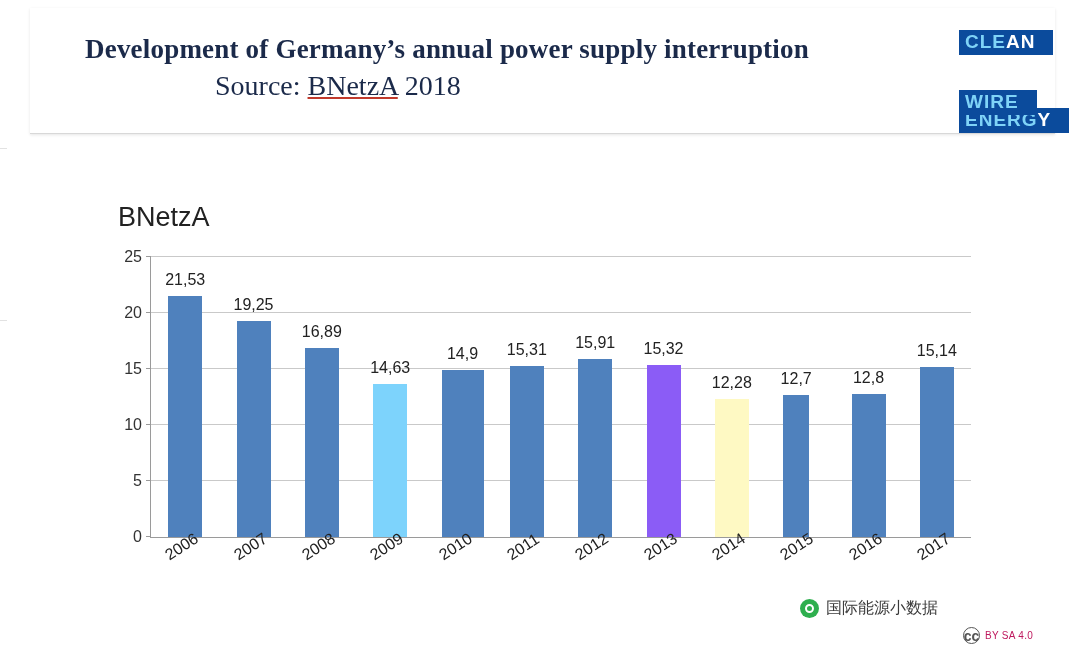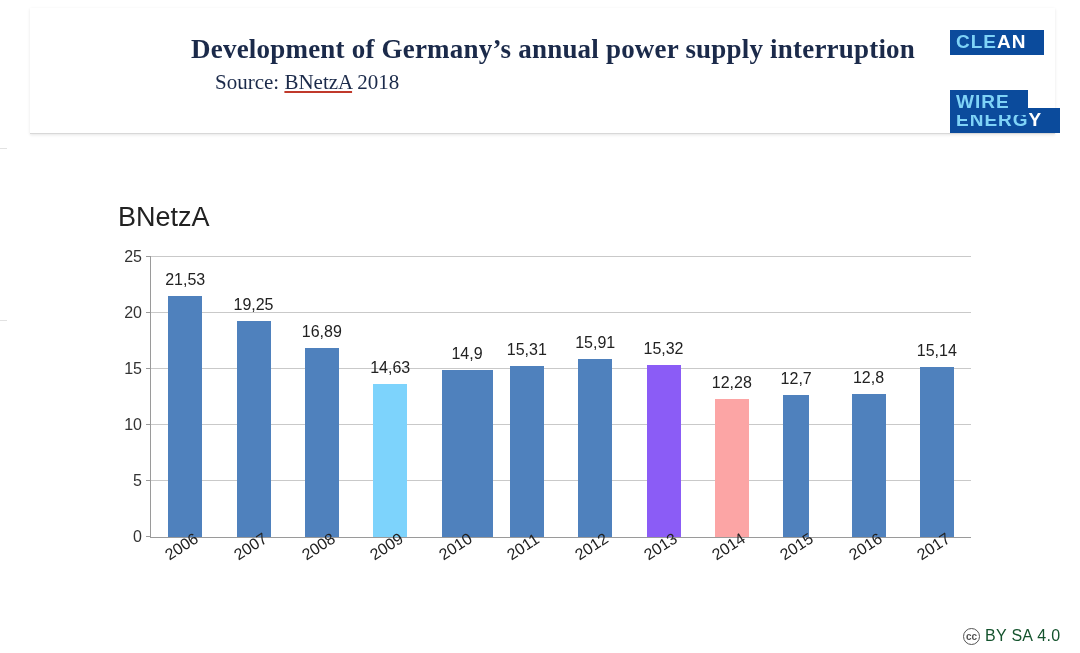--- a/index.html
+++ b/index.html
@@ -31,47 +31,46 @@
     position: absolute;
     left: 55px;
     top: 26px;
     width: 830px;
     font-family: "Liberation Serif", serif;
     font-weight: bold;
     font-size: 27px;
     color: #1b2a4a;
     letter-spacing: 0.2px;
     white-space: nowrap;
-    text-align: right;
   }
   #header-source {
     position: absolute;
     left: 185px;
     top: 62px;
     font-family: "Liberation Serif", serif;
-    font-size: 21px;
+    font-size: 28px;
     color: #1b2a4a;
   }
   #header-source .src-label { }
   #header-source .src-name {
     text-decoration: underline;
     text-decoration-color: #c0392b;
   }
 
   
   #logo {
     position: absolute;
     left: 920px;
     top: 22px;
     width: 100px;
     height: 95px;
   }
   .logo-line {
     position: absolute;
-    left: 0;
+    left: 9px;
     background: #0b4b9c;
     color: #ffffff;
     font-family: "Liberation Sans", sans-serif;
     font-weight: bold;
     font-size: 19px;
     letter-spacing: 1px;
     padding: 2px 18px 3px 6px;
     line-height: 20px;
     white-space: nowrap;
   }
@@ -199,31 +198,31 @@
     display: flex;
     align-items: center;
     gap: 5px;
   }
   #cc-badge {
     width: 17px;
     height: 17px;
     border-radius: 50%;
     border: 1.5px solid #555555;
     color: #555555;
-    font-size: 10px;
+    font-size: 14px;
     font-weight: bold;
     display: flex;
     align-items: center;
     justify-content: center;
     box-sizing: border-box;
     font-family: "Liberation Sans", sans-serif;
   }
   #cc-text {
-    font-size: 16px;
-    color: #14532d;
+    font-size: 10px;
+    color: #be185d;
     letter-spacing: 0.3px;
   }
 
   
   .edge-tick {
     position: absolute;
     left: 0;
     width: 7px;
     height: 1px;
     background: #e2e2e2;
@@ -285,53 +284,57 @@
         </div>
         <div class="xtick" style="left: 79.5px;">2007</div>
         <div class="bar" style="left: 153.833px; width: 34px; height: 189.168px; background: rgb(79, 129, 189);">
           <div class="bar-value">16,89</div>
         </div>
         <div class="xtick" style="left: 147.833px;">2008</div>
         <div class="bar" style="left: 222.167px; width: 34px; height: 153px; background: #7dd3fc;">
           <div class="bar-value">14,63</div>
         </div>
         <div class="xtick" style="left: 216.167px;">2009</div>
-        <div class="bar" style="left: 290.5px; width: 51px; height: 166.88px; background: rgb(79, 129, 189);">
+        <div class="bar" style="left: 290.5px; width: 42px; height: 166.88px; background: rgb(79, 129, 189);">
           <div class="bar-value">14,9</div>
         </div>
         <div class="xtick" style="left: 284.5px;">2010</div>
         <div class="bar" style="left: 358.833px; width: 34px; height: 171.472px; background: rgb(79, 129, 189);">
           <div class="bar-value">15,31</div>
         </div>
         <div class="xtick" style="left: 352.833px;">2011</div>
         <div class="bar" style="left: 427.167px; width: 34px; height: 178.192px; background: rgb(79, 129, 189);">
           <div class="bar-value">15,91</div>
         </div>
         <div class="xtick" style="left: 421.167px;">2012</div>
         <div class="bar" style="left: 495.5px; width: 34px; height: 171.584px; background: #8b5cf6;">
           <div class="bar-value">15,32</div>
         </div>
         <div class="xtick" style="left: 489.5px;">2013</div>
-        <div class="bar" style="left: 563.833px; width: 34px; height: 137.536px; background: #fca5a5;">
+        <div class="bar" style="left: 563.833px; width: 34px; height: 137.536px; background: #fef9c3;">
           <div class="bar-value">12,28</div>
         </div>
         <div class="xtick" style="left: 557.833px;">2014</div>
         <div class="bar" style="left: 632.167px; width: 26px; height: 142.24px; background: rgb(79, 129, 189);">
           <div class="bar-value">12,7</div>
         </div>
         <div class="xtick" style="left: 626.167px;">2015</div>
         <div class="bar" style="left: 700.5px; width: 34px; height: 143.36px; background: rgb(79, 129, 189);">
           <div class="bar-value">12,8</div>
         </div>
         <div class="xtick" style="left: 694.5px;">2016</div>
         <div class="bar" style="left: 768.833px; width: 34px; height: 169.568px; background: rgb(79, 129, 189);">
           <div class="bar-value">15,14</div>
         </div>
         <div class="xtick" style="left: 762.833px;">2017</div>
       </div>
   </div>
 
+  <div id="watermark">
+    <div id="wm-logo"></div>
+    <div id="wm-text">国际能源小数据</div>
+  </div>
   <div id="cc-license">
     <div id="cc-badge">cc</div>
     <div id="cc-text">BY SA 4.0</div>
   </div>
 
 </div>
 
 </body></html>

